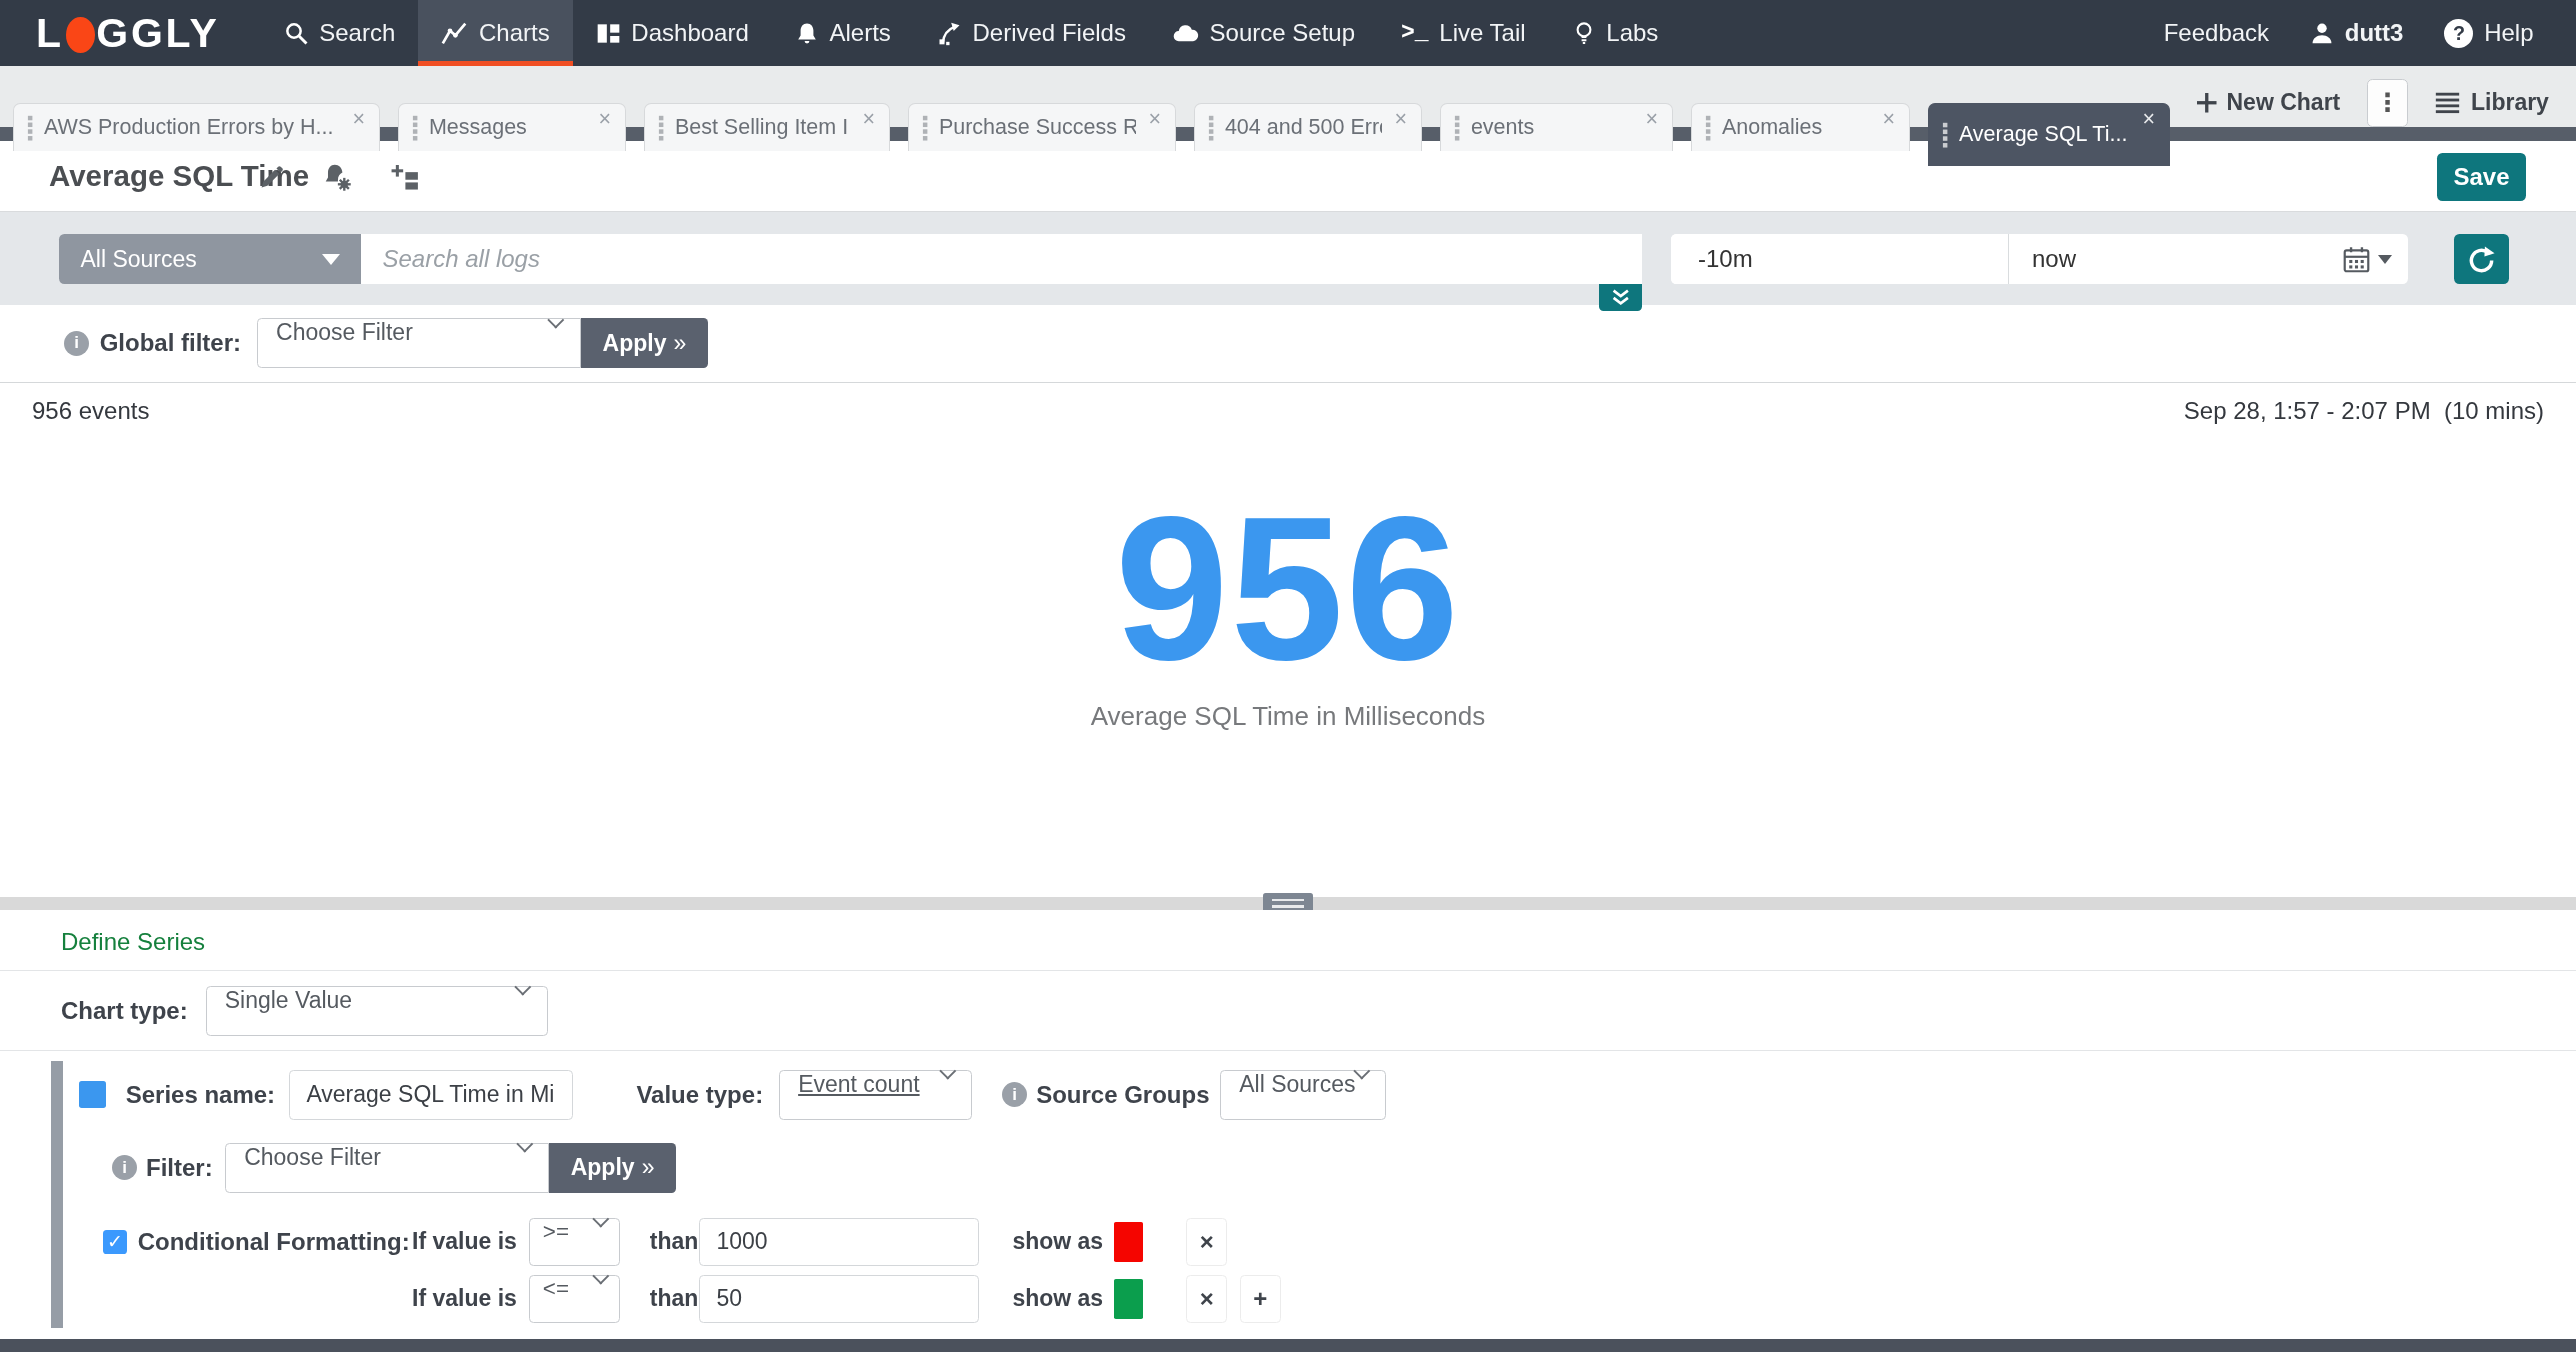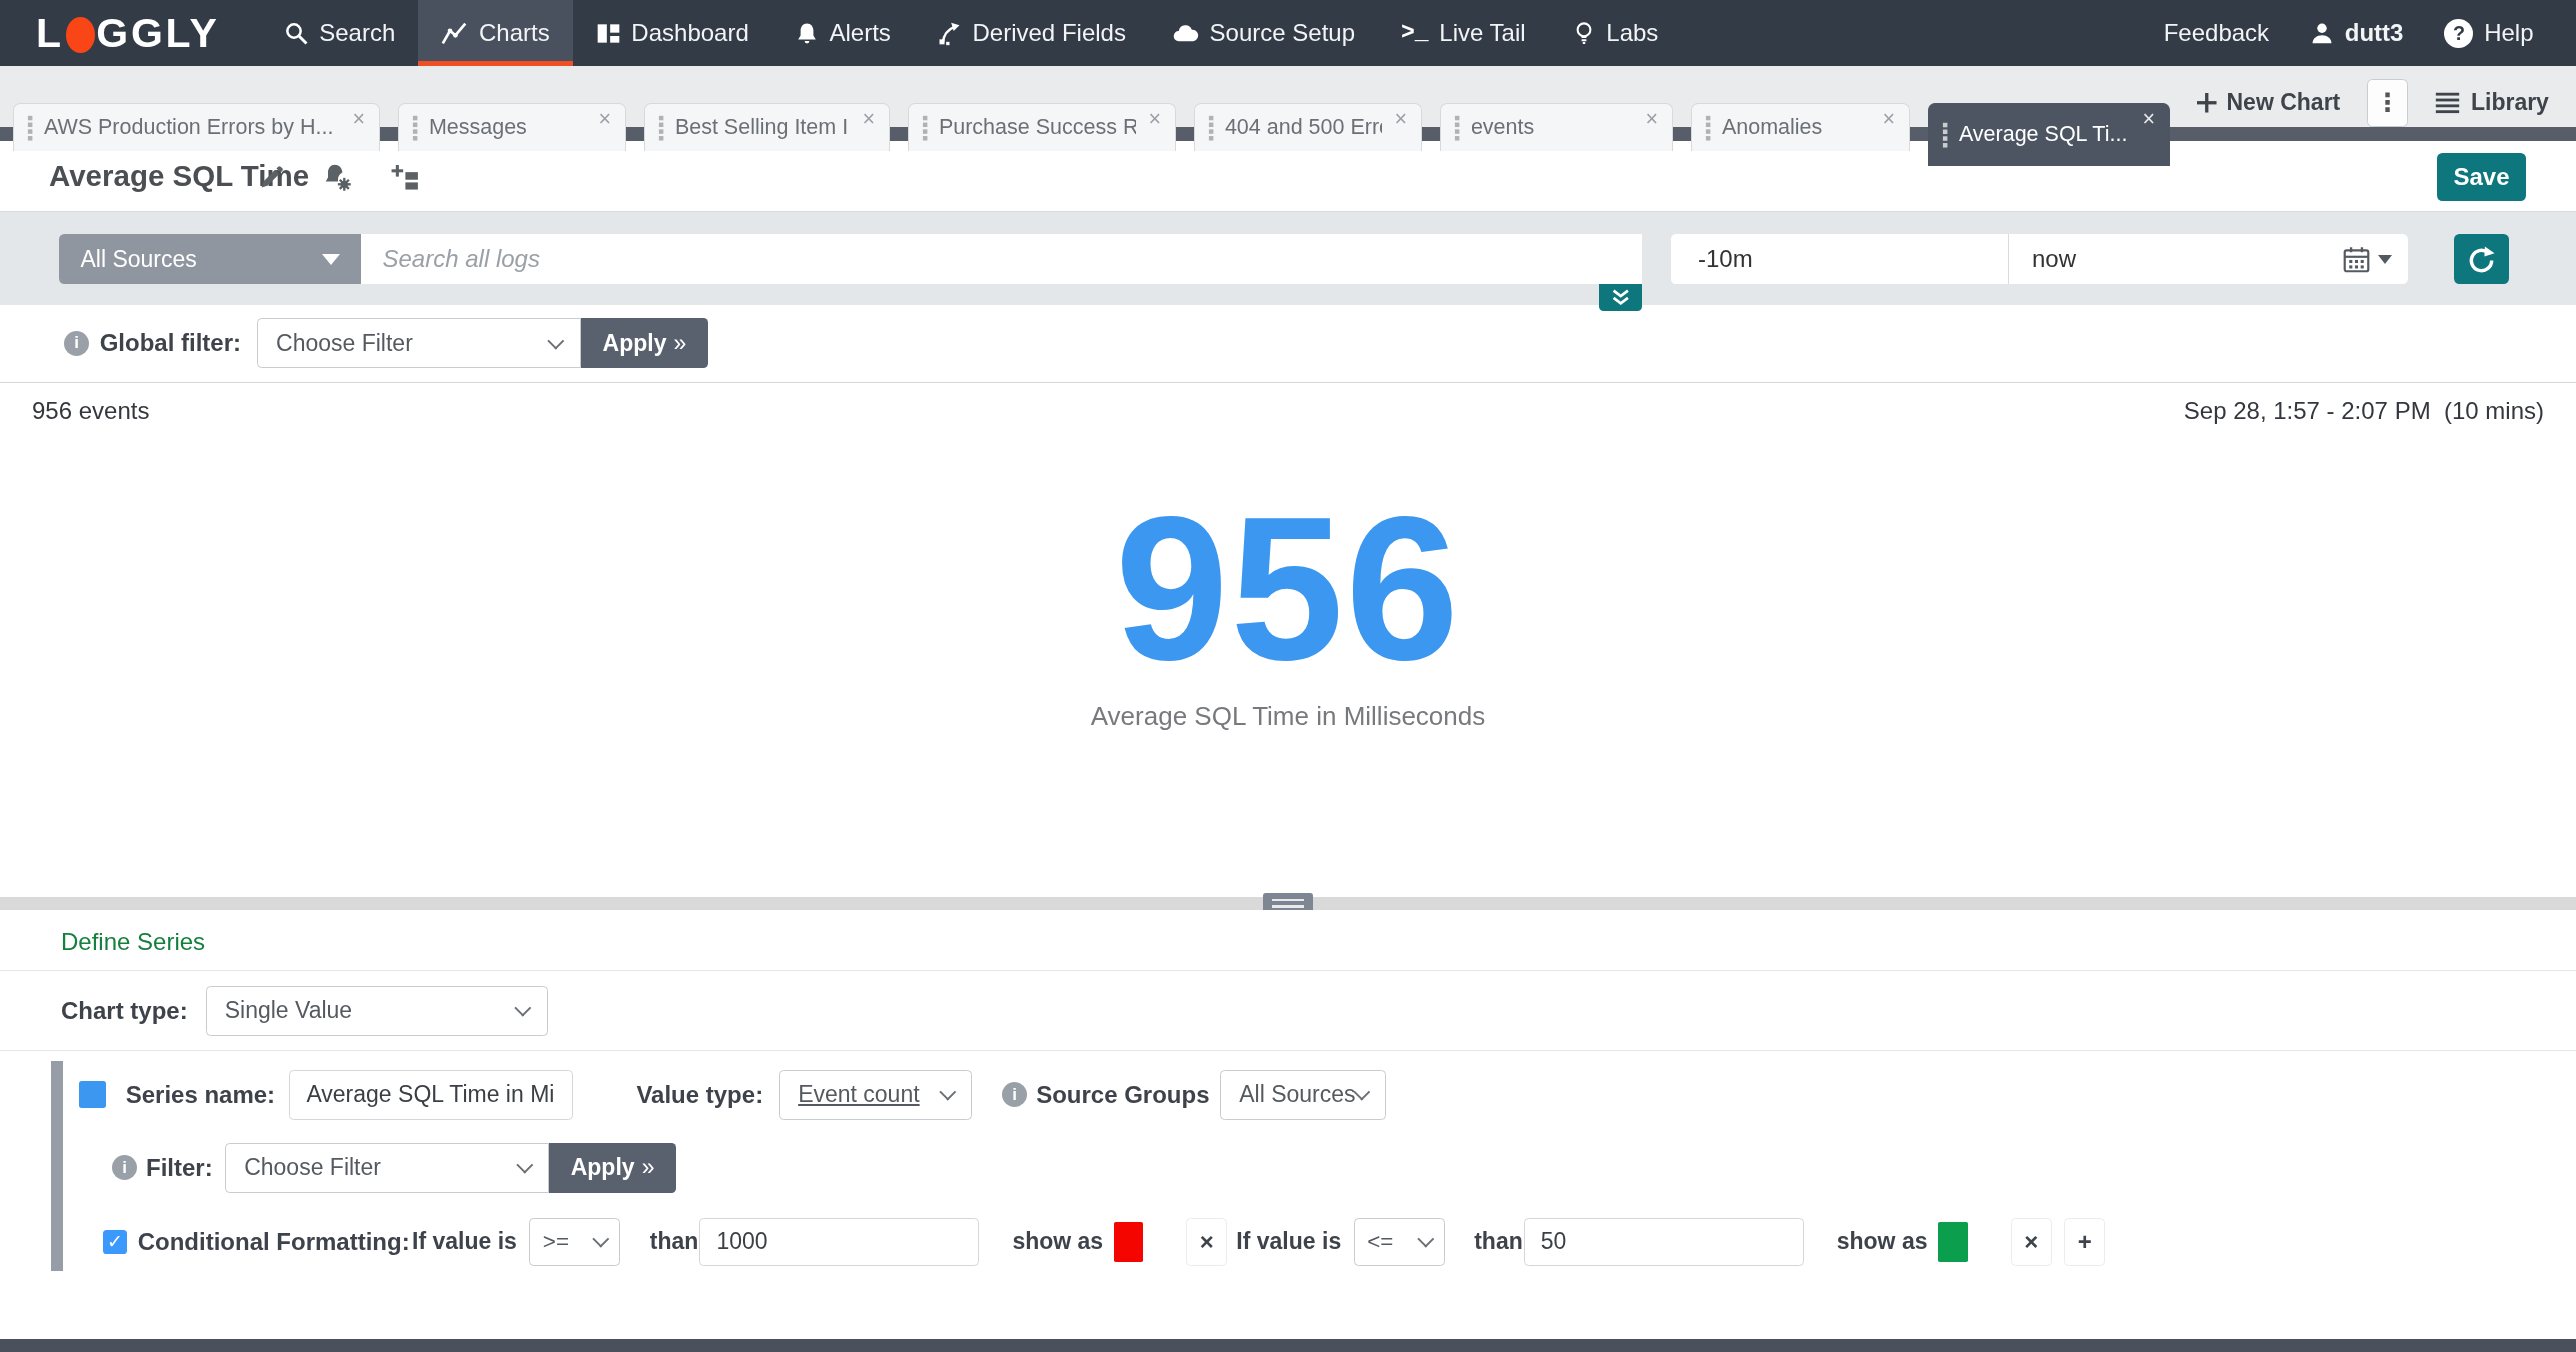--- a/index.html
+++ b/index.html
@@ -54,21 +54,21 @@
   .time-to-wrap { flex:1; border-left:0.9px solid #d9dcde; display:flex; align-items:center; }
   .time-to { border:none; font-size:24px; color:#333; padding:0 0 0 23px; font-family:inherit; outline:none; width:295px; }
   .cal-wrap { margin-left:auto; display:flex; align-items:center; gap:7.2px; padding-right:16px; color:#555a60; cursor:pointer; }
   .refresh-btn { position:absolute; left:2454px; top:22.4px; width:55px; height:50px; background:#0e767d; border:none; border-radius:5.4px; display:flex; align-items:center; justify-content:center; cursor:pointer; }
 
   
   .filterrow { top:305px; left:0; width:100%; height:78px; background:#fff; border-bottom:0.9px solid #d5d8da; }
   .info-i { display:inline-flex; width:25px; height:25px; border-radius:50%; background:#9aa0a8; color:#fff; font-size:17px; font-weight:bold; align-items:center; justify-content:center; flex:none; }
   .gf-wrap { position:absolute; left:64px; top:13.4px; height:50px; display:flex; align-items:center; }
   .blabel { font-size:24px; font-weight:bold; color:#3e434b; white-space:nowrap; }
-  .select { background:#fff; border:0.9px solid #c8cbcf; border-radius:4.5px; height:50px; display:flex; align-items:center; font-size:23px; color:#555a60; padding:0 18px; cursor:pointer; }
+  .select { background:#fff; border:0.9px solid #c8cbcf; border-radius:4.5px; height:50px; display:flex; align-items:flex-start; font-size:23px; color:#555a60; padding:0 18px; cursor:pointer; }
   .select .caret { margin-left:auto; }
   .caret { width:11.6px; height:11.6px; border-right:2.2px solid #6a6f75; border-bottom:2.2px solid #6a6f75; transform:rotate(45deg); margin-top:-5.4px; flex:none; }
   .apply-btn { height:50px; background:#5a616e; color:#fff; border:none; border-radius:0 4.5px 4.5px 0; font-size:23px; font-weight:bold; font-family:inherit; padding:0 21.5px; cursor:pointer; white-space:nowrap; }
   .apply-btn .arrows { font-weight:normal; margin-left:7.2px; }
 
   
   .eventsrow { top:383px; left:0; width:100%; height:55px; background:#fff; display:flex; align-items:center; }
   .events-count { margin-left:32px; font-size:24px; color:#34383e; }
   .time-range { margin-left:auto; margin-right:32px; font-size:24px; color:#34383e; white-space:pre; }
 
@@ -91,21 +91,21 @@
   .ct-row .select { width:342px; margin-left:18px; }
   .series-panel { position:relative; margin:9.8px 0 0 51px; padding:9px 0 5.4px 28px; }
   .series-panel::before { content:""; position:absolute; left:0; top:0; bottom:0; width:11.6px; background:#969da6; }
   .sp-row { display:flex; align-items:center; height:50px; }
   .swatch { width:27px; height:27px; border-radius:2.7px; flex:none; }
   .txtinput { background:#fff; border:0.9px solid #d4d7da; border-radius:4.5px; height:50px; font-size:23px; color:#3c4046; padding:0 16px; font-family:inherit; outline:none; }
   .row-filter { margin-top:23px; }
   .cond-wrap { margin-top:25px; display:flex; align-items:flex-start; }
   .cond-left { width:333px; display:flex; align-items:center; height:48px; }
   .checkbox { width:24px; height:24px; background:#3b99fd; border-radius:3.6px; color:#fff; font-size:19px; font-weight:bold; display:flex; align-items:center; justify-content:center; cursor:pointer; flex:none; }
-  .rules { display:flex; flex-direction:row; gap:9px; }
+  .rules { display:flex; flex-direction:column; gap:9px; }
   .rule { display:flex; align-items:center; height:48px; font-size:23px; color:#3e434b; }
   .rule .plain { font-weight:bold; white-space:nowrap; }
   .op-select { width:91px; height:48px; padding:0 12.5px; font-size:22.4px; }
   .rule-input { width:280px; height:48px; margin-left:1px; }
   .rule-swatch { width:29.5px; height:40px; border-radius:1.8px; margin-left:10.7px; flex:none; }
   .sq-btn { width:41px; height:48px; background:#fff; border:0.9px solid #ececec; border-radius:4.5px; color:#3f444b; font-size:24px; font-weight:bold; display:flex; align-items:center; justify-content:center; cursor:pointer; flex:none; }
 
   .bottombar { top:1339px; left:0; width:100%; height:13.4px; background:#4b515c; }
 </style>
 </head>

